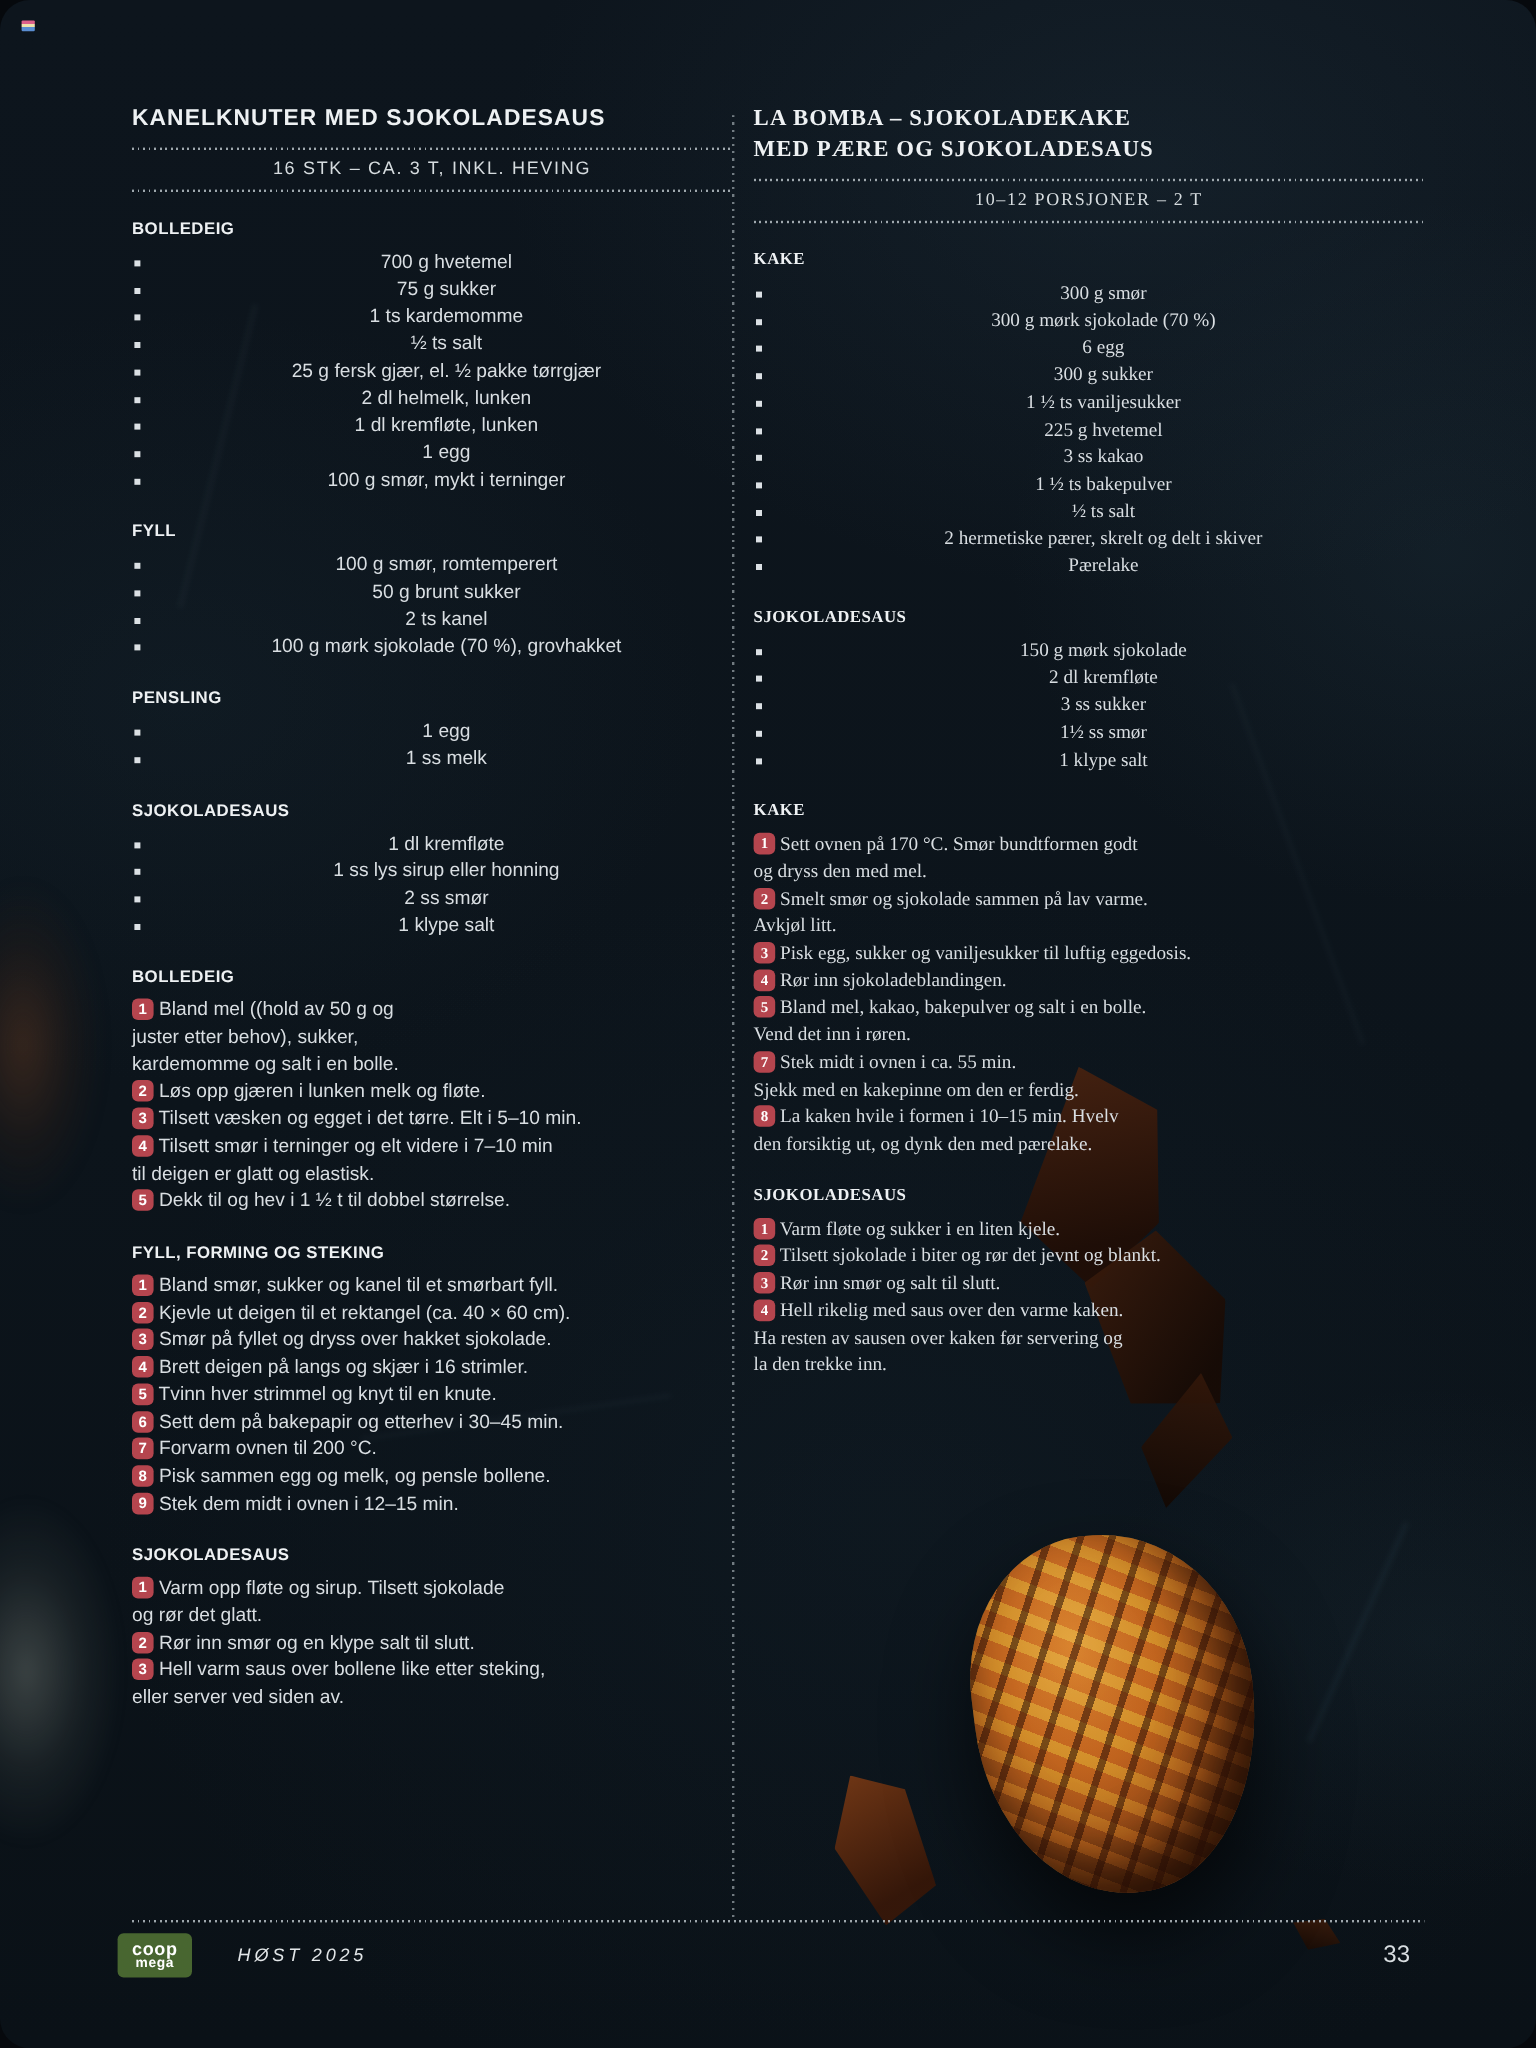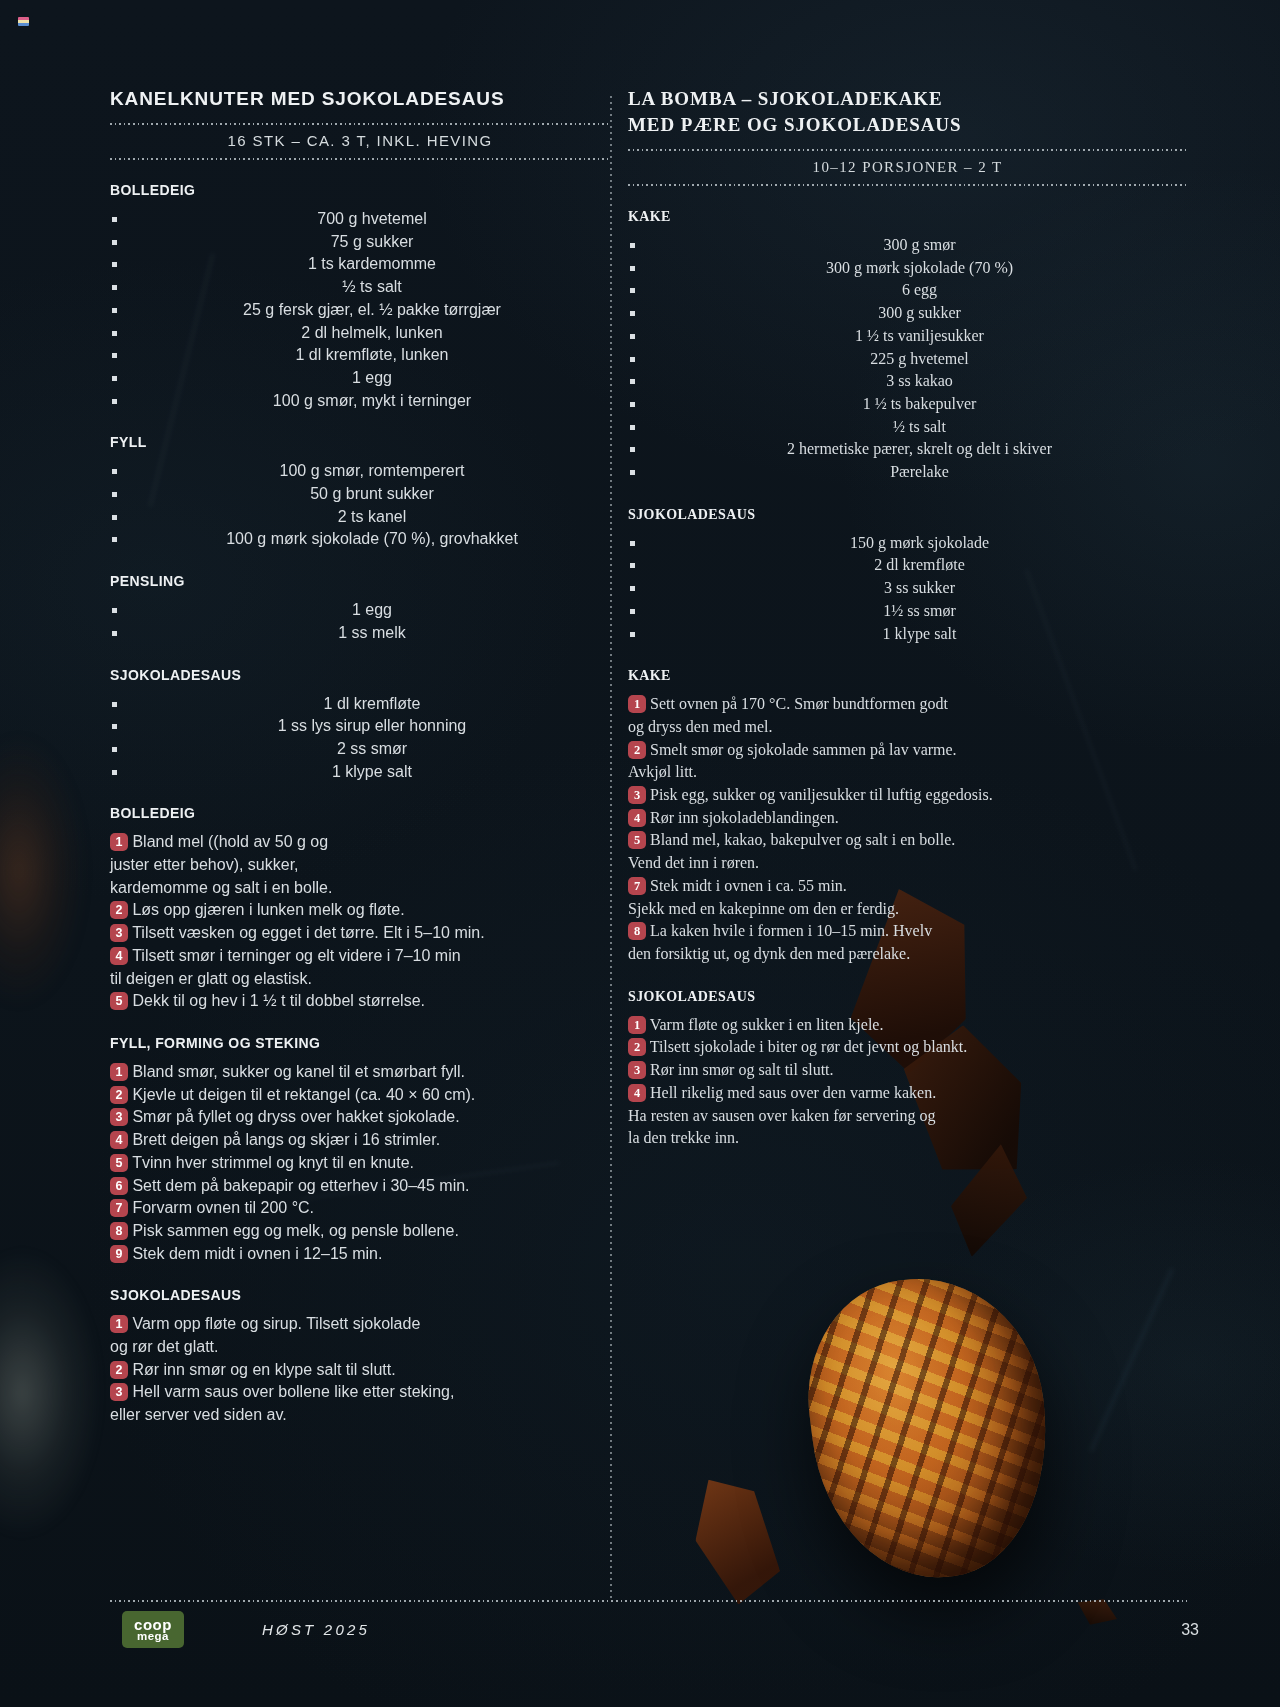--- a/index.html
+++ b/index.html
@@ -7,20 +7,21 @@
     position:relative;width:1280px;height:1707px;overflow:hidden;
     font-family:"Liberation Sans","DejaVu Sans",sans-serif;
     color:#d9dee2;
     background:
       radial-gradient(900px 600px at 75% 8%, rgba(38,58,72,.28), transparent 60%),
       radial-gradient(700px 520px at 12% 34%, rgba(28,48,60,.22), transparent 62%),
       radial-gradient(520px 420px at 94% 27%, rgba(52,84,100,.16), transparent 70%),
       radial-gradient(1000px 820px at 58% 74%, rgba(22,38,50,.26), transparent 66%),
       radial-gradient(420px 300px at 93% 80%, rgba(60,96,112,.10), transparent 70%),
       linear-gradient(180deg,#0d151d 0%,#0c141b 55%,#0a1117 100%);
+    border-radius: 25px;
   }
   
   .photo-layer{position:absolute;inset:0;z-index:1;}
   .blur-left{position:absolute;left:-46px;top:736px;width:130px;height:270px;
     background:radial-gradient(closest-side, rgba(112,62,32,.42), rgba(70,38,20,.2) 60%, transparent);filter:blur(7px);}
   .blur-pumpkin{position:absolute;left:-58px;top:1248px;width:160px;height:290px;
     background:radial-gradient(closest-side, rgba(150,158,148,.34), rgba(92,102,96,.16) 58%, transparent);filter:blur(5px);}
   .streak{position:absolute;background:rgba(150,195,210,.05);filter:blur(2px);}
   .streak.s1{left:180px;top:250px;width:3px;height:260px;transform:rotate(14deg);}
   .streak.s2{left:1080px;top:560px;width:2px;height:320px;transform:rotate(-20deg);}
@@ -68,27 +69,27 @@
   .recipe-meta{padding:7px 0 8px;font-size:15px;letter-spacing:1.4px;line-height:18px;color:#d6dcdf;text-align:center;}
   .section{margin-top:18px;}
   .sec-heading{margin:0 0 5px;font-size:14px;font-weight:bold;letter-spacing:.4px;line-height:25px;color:#eef1f3;}
   .ing-list{margin:0;padding:0;list-style:none;text-align:center;}
   .ing{position:relative;padding-left:24px;font-size:16px;line-height:22.7px;}
   .ing::before{content:"";position:absolute;left:2px;top:9px;width:5px;height:5px;background:#dbe0e4;}
   .step{margin:0;font-size:16px;line-height:22.7px;white-space:pre-line;}
   .badge{display:inline-block;width:18px;height:18px;border-radius:5px;background:#b5454e;color:#ffffff;
     font-size:12.5px;font-weight:bold;text-align:center;line-height:18px;position:relative;top:-1px;letter-spacing:0;}
   
-  .footer{position:absolute;left:122px;top:1611px;width:1077px;display:flex;align-items:center;z-index:3;gap:40px;}
+  .footer{position:absolute;left:98px;top:1611px;width:1077px;display:flex;align-items:center;z-index:3;}
   .logo{width:62px;height:37px;border-radius:5px;background:#486630;display:flex;flex-direction:column;
     align-items:center;justify-content:center;}
   .logo .l1{font-weight:bold;font-size:15px;line-height:13px;letter-spacing:.5px;color:#fff;}
   .logo .l2{font-weight:bold;font-size:11.5px;line-height:11px;letter-spacing:.5px;color:#fff;}
   .season{margin-left:38px;font-size:15px;letter-spacing:3.2px;color:#e2e6e8;font-style:italic;}
-  .page-num{margin-left:auto;font-size:16px;color:#d8dde0;}
+  .page-num{margin-left:auto;font-size:20px;color:#d8dde0;}
 </style>
 </head>
 <body>
 
 <div class="page">
 
   <div class="corner-marker"></div>
 
   <div class="photo-layer">
     <div class="blur-left"></div>

